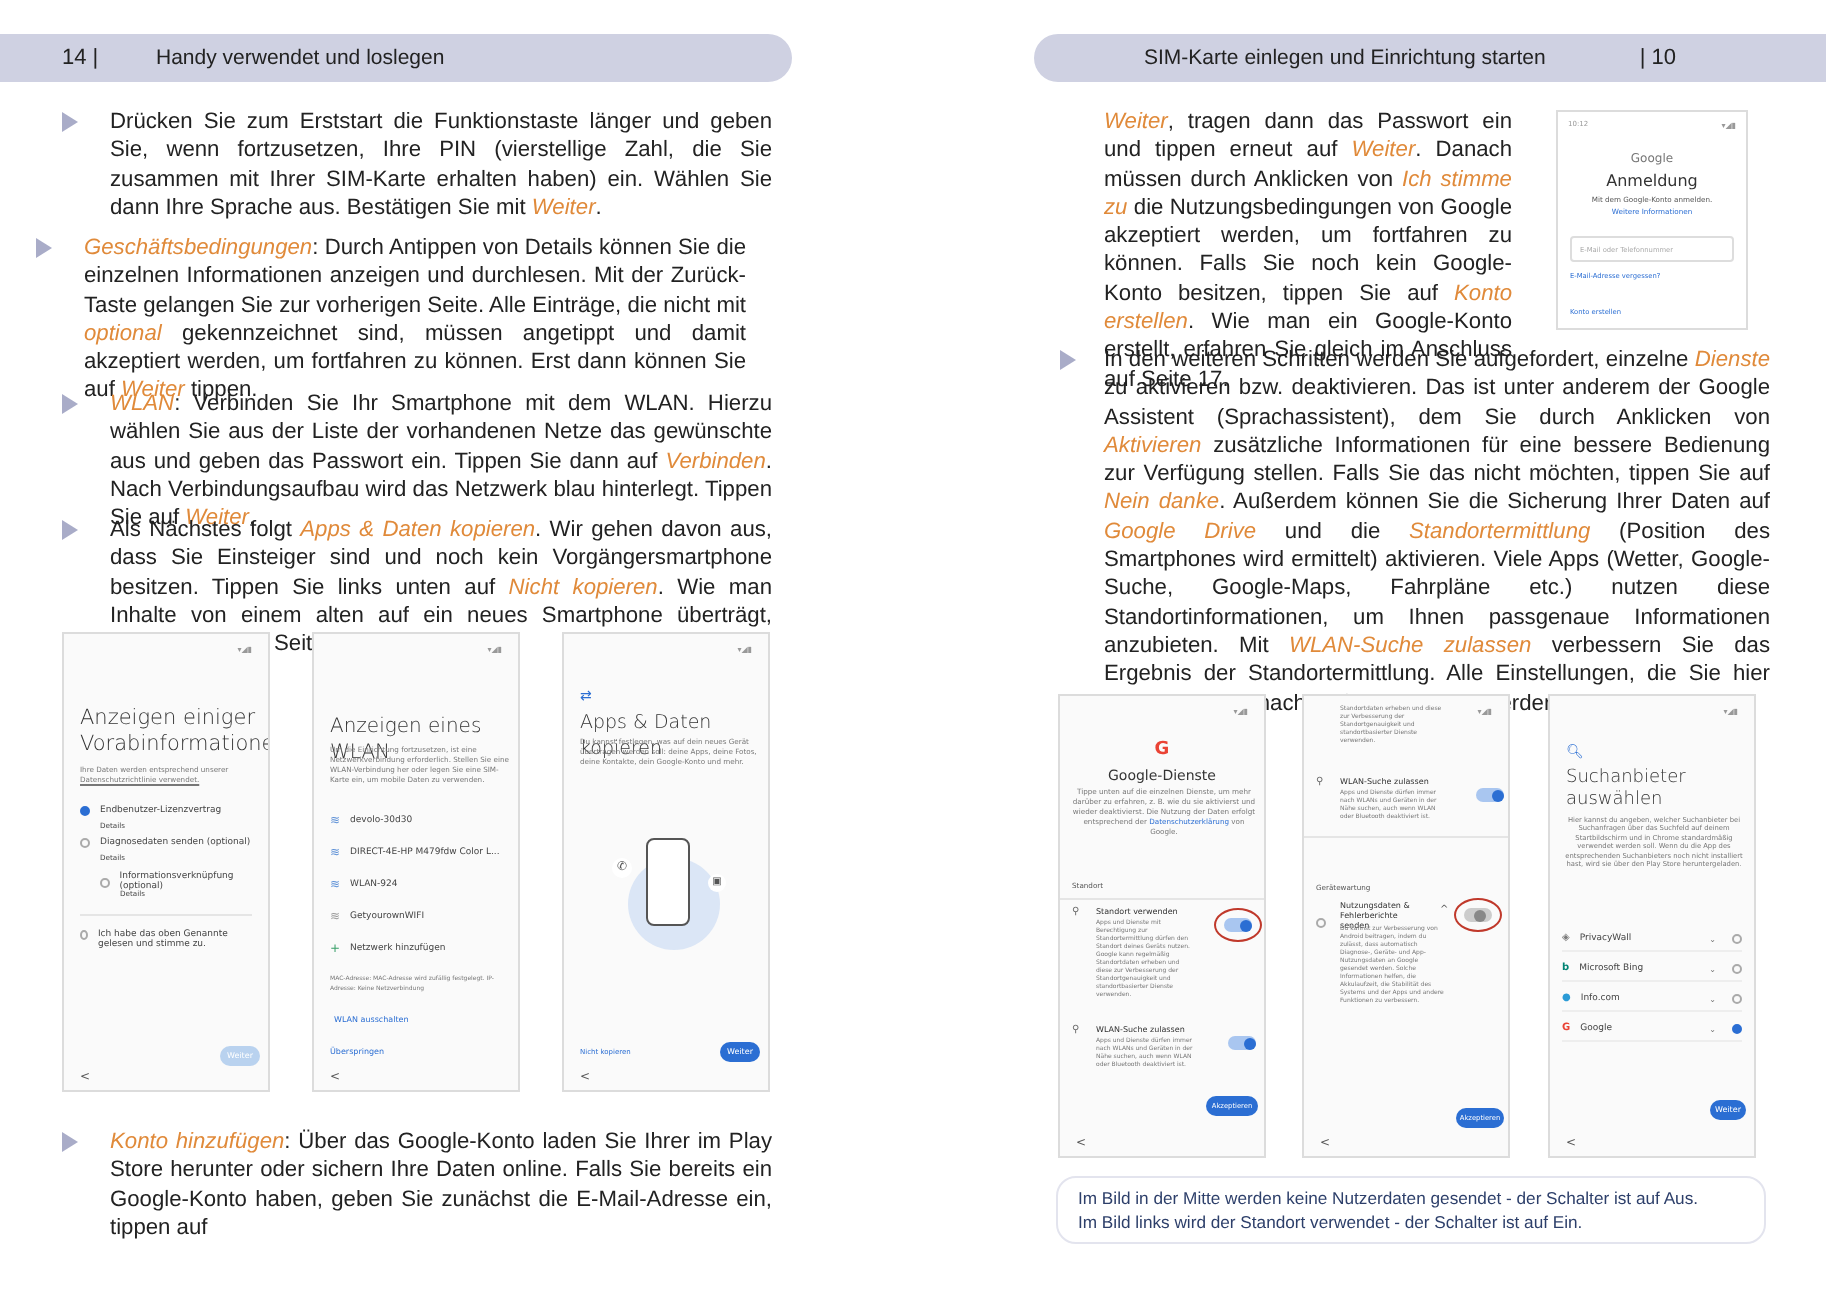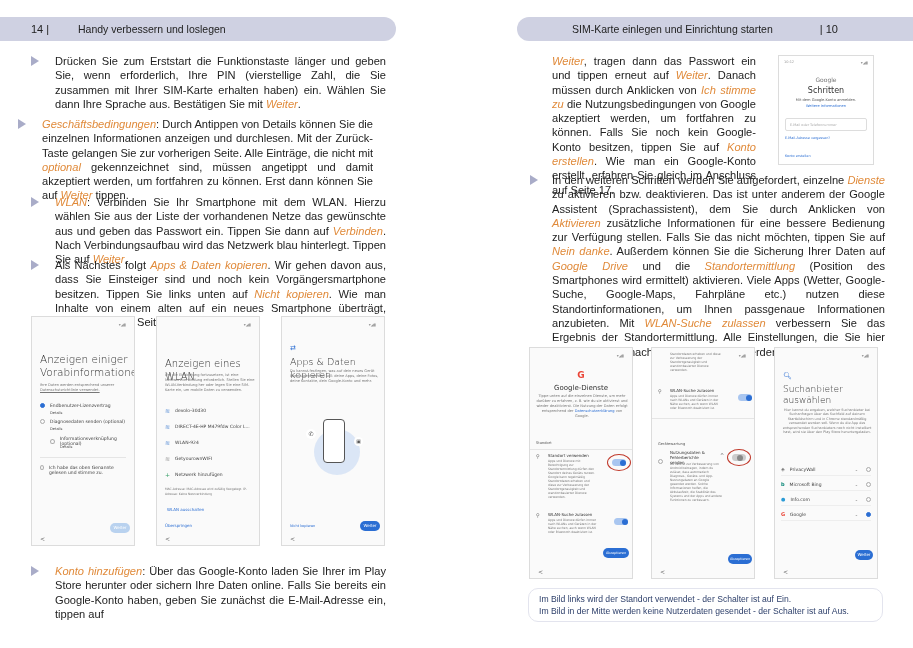--- a/index.html
+++ b/index.html
@@ -38,26 +38,26 @@
 .toggle.off .k{background:#888;left:5px;right:auto}
 .ring{position:absolute;border:1px solid #c0392b;border-radius:50%}
 .caption{position:absolute;left:528px;top:588px;width:355px;height:34px;border:1px solid #e3e4ee;border-radius:10px;font-family:"Liberation Sans",sans-serif;font-size:8.6px;color:#2d3f6a;padding:4px 0 0 10px;line-height:12px}
 </style>
 </head>
 <body>
 
 <div class="page page-left">
   <div class="header-band">
     <span class="pnum">14 |</span>
-    <span class="htitle">Handy verbessern und loslegen</span>
+    <span class="htitle">Handy verwendet und loslegen</span>
   </div>
 
   <div class="bullet" style="left:31px;top:54px;width:355px">
     <div class="arrow"></div>
-    <div style="margin-left:16px"><span>Drücken Sie zum Erststart die Funktionstaste länger und geben Sie, wenn erforderlich, Ihre PIN (vierstellige Zahl, die Sie zusammen mit Ihrer SIM-Karte erhalten haben) ein. Wählen Sie dann Ihre Sprache aus. Bestätigen Sie mit </span><span class="hl">Weiter</span><span>.</span></div>
+    <div style="margin-left:16px"><span>Drücken Sie zum Erststart die Funktionstaste länger und geben Sie, wenn fortzusetzen, Ihre PIN (vierstellige Zahl, die Sie zusammen mit Ihrer SIM-Karte erhalten haben) ein. Wählen Sie dann Ihre Sprache aus. Bestätigen Sie mit </span><span class="hl">Weiter</span><span>.</span></div>
   </div>
   <div class="bullet" style="left:18px;top:117px;width:355px">
     <div class="arrow"></div>
     <div style="margin-left:16px"><span class="hl">Geschäftsbedingungen</span><span>: Durch Antippen von Details können Sie die einzelnen Informationen anzeigen und durchlesen. Mit der Zurück-Taste gelangen Sie zur vorherigen Seite. Alle Einträge, die nicht mit </span><span class="hl">optional</span><span> gekennzeichnet sind, müssen angetippt und damit akzeptiert werden, um fortfahren zu können. Erst dann können Sie auf </span><span class="hl">Weiter</span><span> tippen.</span></div>
   </div>
   <div class="bullet" style="left:31px;top:195px;width:355px">
     <div class="arrow"></div>
     <div style="margin-left:16px"><span class="hl">WLAN</span><span>: Verbinden Sie Ihr Smartphone mit dem WLAN. Hierzu wählen Sie aus der Liste der vorhandenen Netze das gewünschte aus und geben das Passwort ein. Tippen Sie dann auf </span><span class="hl">Verbinden</span><span>. Nach Verbindungsaufbau wird das Netzwerk blau hinterlegt. Tippen Sie auf </span><span class="hl">Weiter</span><span>.</span></div>
   </div>
   <div class="bullet" style="left:31px;top:258px;width:355px">
@@ -148,21 +148,21 @@
     <span class="htitle">SIM-Karte einlegen und Einrichtung starten</span>
     <span class="pnum">| 10</span>
   </div>
 
   <div class="btext" style="left:96px;top:54px;width:204px"><span class="hl">Weiter</span><span>, tragen dann das Passwort ein und tippen erneut auf </span><span class="hl">Weiter</span><span>. Danach müssen durch Anklicken von </span><span class="hl">Ich stimme zu</span><span> die Nutzungsbedingungen von Google akzeptiert werden, um fortfahren zu können. Falls Sie noch kein Google-Konto besitzen, tippen Sie auf </span><span class="hl">Konto erstellen</span><span>. Wie man ein Google-Konto erstellt, erfahren Sie gleich im Anschluss auf Seite 17.</span></div>
 
   <div class="shot" style="left:322px;top:55px;width:96px;height:110px;background:#fff">
     <div style="position:absolute;left:5px;top:4px;font-size:3.5px;color:#999">10:12</div>
     <div class="status" style="top:4px;right:5px">▾◢▮</div>
     <div style="position:absolute;left:0;right:0;top:20px;text-align:center;font-size:6px;color:#777">Google</div>
-    <div style="position:absolute;left:0;right:0;top:30px;text-align:center;font-size:8px;color:#333">Schritten</div>
+    <div style="position:absolute;left:0;right:0;top:30px;text-align:center;font-size:8px;color:#333">Anmeldung</div>
     <div style="position:absolute;left:0;right:0;top:42px;text-align:center;font-size:3.6px;color:#555">Mit dem Google-Konto anmelden.</div>
     <div style="position:absolute;left:0;right:0;top:48px;text-align:center;font-size:3.6px;color:#2b6ed3">Weitere Informationen</div>
     <div style="position:absolute;left:6px;right:6px;top:62px;height:13px;border:1px solid #ddd;border-radius:2px;font-size:3.4px;color:#aaa;padding:4px 0 0 4px">E-Mail oder Telefonnummer</div>
     <div style="position:absolute;left:6px;top:80px;font-size:3.4px;color:#2b6ed3">E-Mail-Adresse vergessen?</div>
     <div style="position:absolute;left:6px;top:98px;font-size:3.4px;color:#2b6ed3">Konto erstellen</div>
   </div>
 
   <div class="bullet" style="left:74px;top:173px;width:355px">
     <div class="arrow"></div>
     <div style="margin-left:14px"><span>In den weiteren Schritten werden Sie aufgefordert, einzelne </span><span class="hl">Dienste</span><span> zu aktivieren bzw. deaktivieren. Das ist unter anderem der Google Assistent (Sprachassistent), dem Sie durch Anklicken von </span><span class="hl">Aktivieren</span><span> zusätzliche Informationen für eine bessere Bedienung zur Verfügung stellen. Falls Sie das nicht möchten, tippen Sie auf </span><span class="hl">Nein danke</span><span>. Außerdem können Sie die Sicherung Ihrer Daten auf </span><span class="hl">Google Drive</span><span> und die </span><span class="hl">Standortermittlung</span><span> (Position des Smartphones wird ermittelt) aktivieren. Viele Apps (Wetter, Google-Suche, Google-Maps, Fahrpläne etc.) nutzen diese Standortinformationen, um Ihnen passgenaue Informationen anzubieten. Mit </span><span class="hl">WLAN-Suche zulassen</span><span> verbessern Sie das Ergebnis der Standortermittlung. Alle Einstellungen, die Sie hier treffen, können nachträglich verändert werden.</span></div>
@@ -261,15 +261,15 @@
             <span class="radio on"></span>
           </span>
         </div>
       </div>
     <div class="btn" style="left:80px;top:202px;width:18px">Weiter</div>
     <div class="back" style="top:220px">&lt;</div>
   </div>
 </div>
 
 <div class="caption">
+  <div>Im Bild in der Mitte werden keine Nutzerdaten gesendet - der Schalter ist auf Aus.</div>
   <div>Im Bild links wird der Standort verwendet - der Schalter ist auf Ein.</div>
-  <div>Im Bild in der Mitte werden keine Nutzerdaten gesendet - der Schalter ist auf Aus.</div>
 </div>
 
 </body></html>

